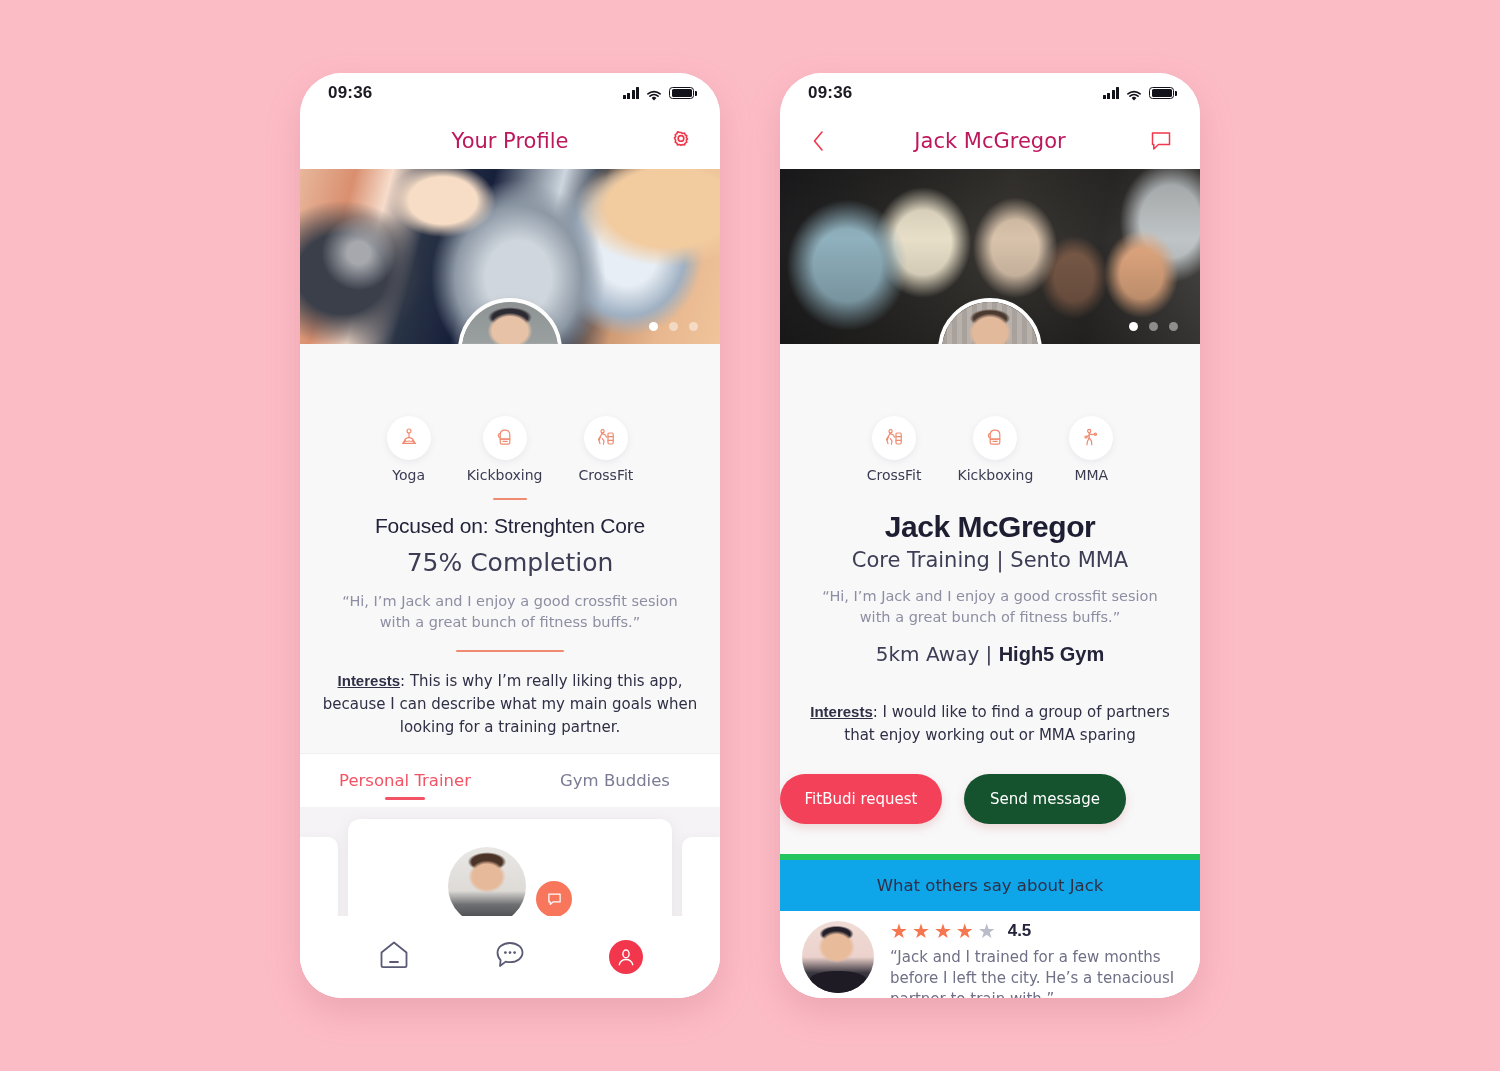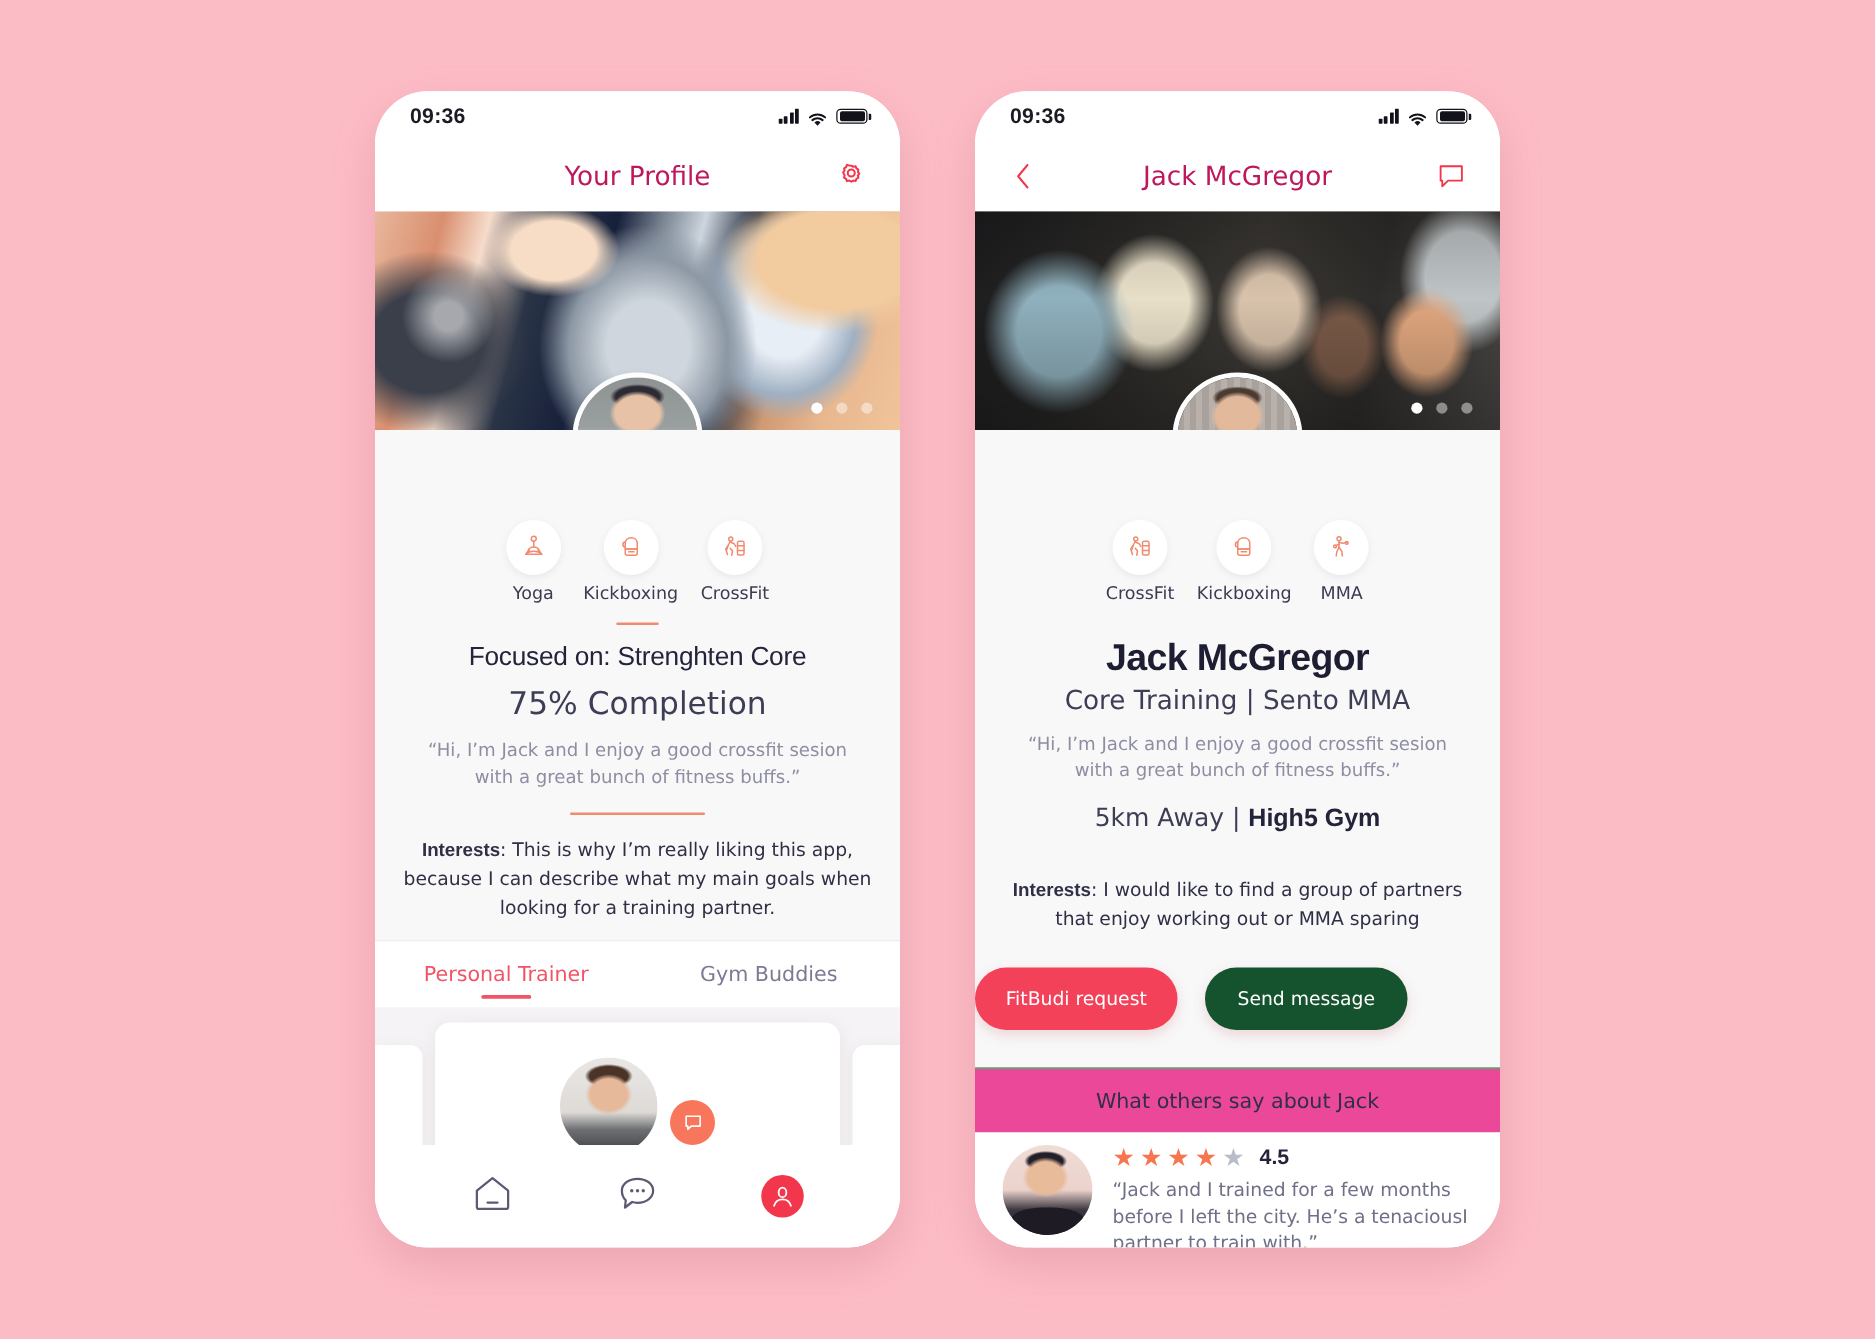--- a/index.html
+++ b/index.html
@@ -209,21 +209,21 @@
     background: #f8f8f9;
     position: relative;
     display: flex;
     flex-direction: column;
     overflow: hidden;
   }
 
   .interests-row {
     display: flex;
     justify-content: center;
-    gap: 18px;
+    gap: 36px;
     padding-top: 72px;
   }
   .interest { display: flex; flex-direction: column; align-items: center; gap: 7px; }
   .interest-circle {
     width: 44px; height: 44px; border-radius: 50%;
     background: #fff;
     box-shadow: 0 2px 6px rgba(130,110,120,.12);
     display: flex; align-items: center; justify-content: center;
   }
   .interest-label {
@@ -282,21 +282,21 @@
     margin-top: 14px;
   }
   .distance b { font-family:"Liberation Sans",sans-serif; font-weight: bold; color:#23233a; }
   .interests-text {
     text-align: center;
     font-size: 15px;
     line-height: 1.55;
     color: #2f2f46;
     padding: 0 16px;
   }
-  .interests-text b { font-family: "Liberation Sans", sans-serif; font-weight: bold; }
+  .interests-text b { font-family: "Liberation Sans", sans-serif; font-weight: bold; text-decoration: underline; }
 
   
   .tabs {
     background: #fff;
     display: flex;
     height: 54px;
     flex: 0 0 54px;
     margin-top: 14px;
     align-items: center;
     border-top: 1px solid #f0eef0;
@@ -379,26 +379,26 @@
     border-radius: 30px;
     padding: 16px 0;
     width: 162px;
     cursor: pointer;
     box-shadow: 0 4px 10px rgba(200,90,90,.22);
   }
   .btn.primary { background: #f4415a; }
   .btn.secondary { background: #14532d; }
 
   .reviews-head {
-    background: #ec4899;
+    background: #0ea5e9;
     text-align: center;
     font-size: 16.5px;
     color: #2f2f46;
     padding: 16px 0;
-    border-top: 1px solid #22c55e;
+    border-top: 6px solid #22c55e;
   }
   .review {
     background: #fff;
     display: flex;
     gap: 16px;
     padding: 10px 22px 18px 22px;
     flex: 1 1 auto;
   }
   .rev-av { width: 72px; height: 72px; border-radius: 50%; overflow: hidden; flex: 0 0 72px; }
   .rev-body { flex: 1; min-width: 0; }

